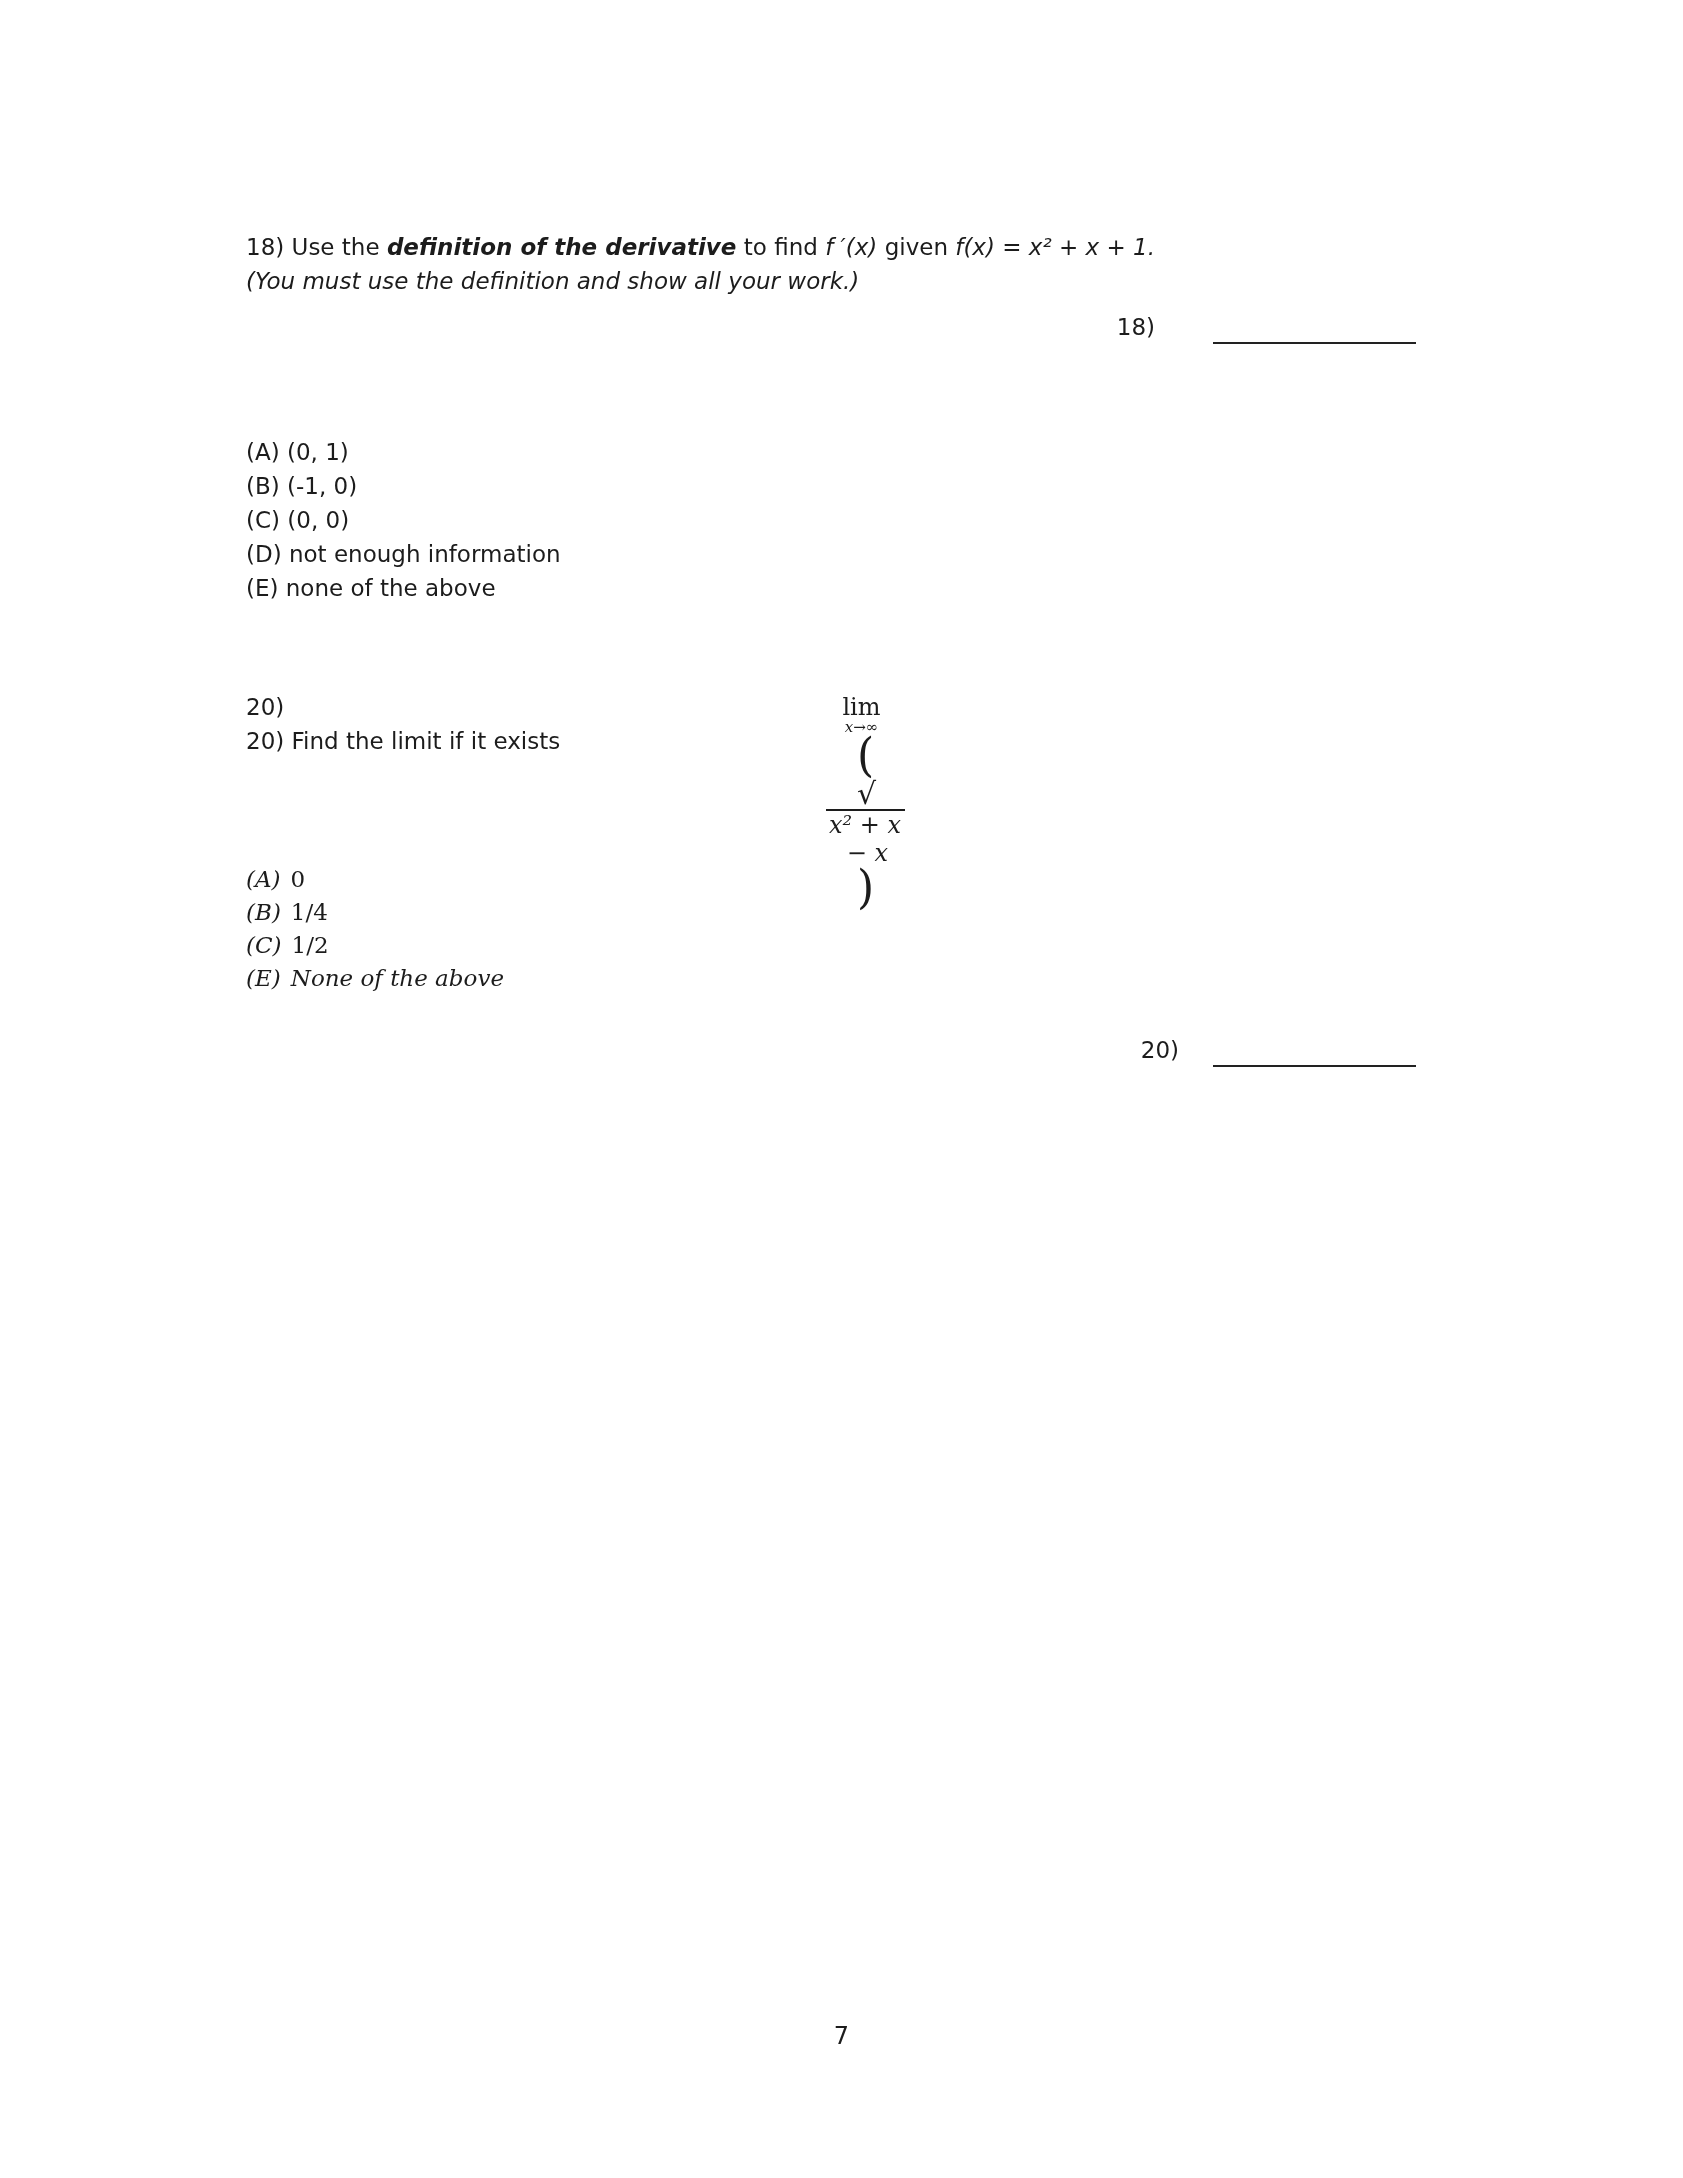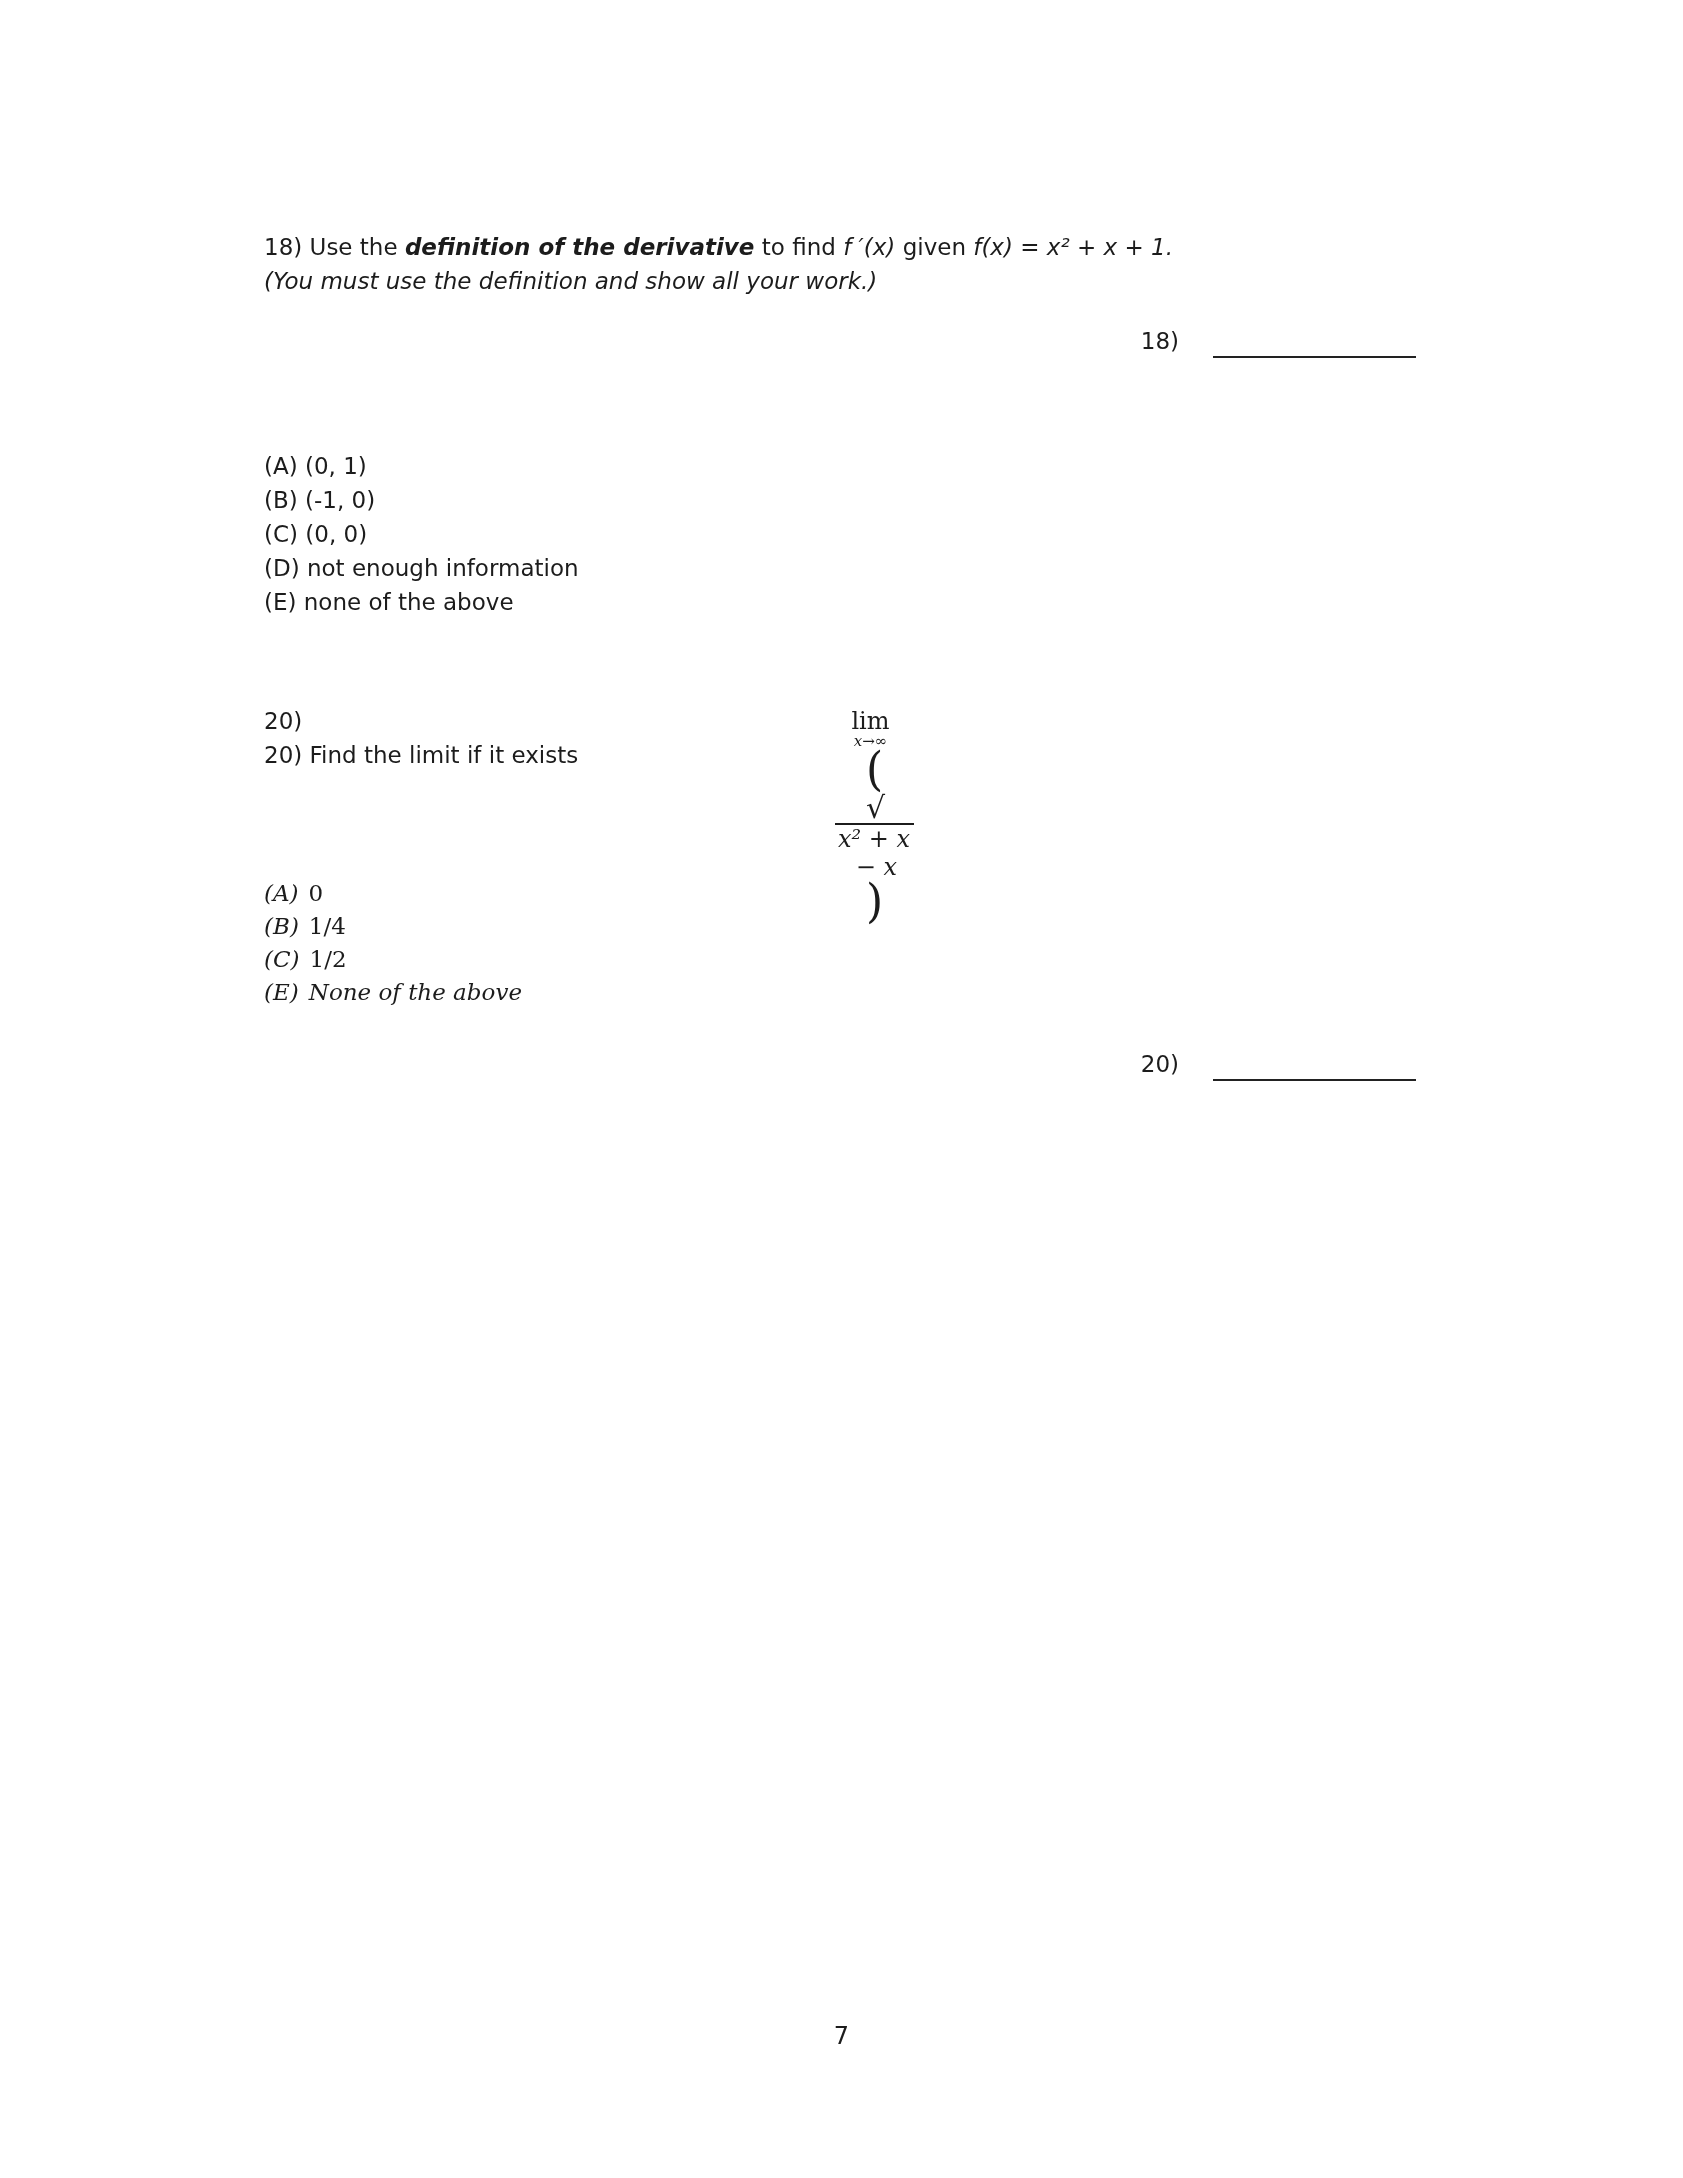--- a/index.html
+++ b/index.html
@@ -12,21 +12,21 @@
     width: 1683px;
     height: 2178px;
     background: #ffffff;
     color: #1c1c1c;
     font-family: "DejaVu Sans", "Liberation Sans", sans-serif;
     font-size: 23px;
     overflow: hidden;
   }
   .content {
     position: absolute;
-    left: 264px;
+    left: 246px;
     right: 198px;
     top: 230px;
   }
   .tline {
     line-height: 34px;
     white-space: nowrap;
   }
   .i  { font-style: italic; }
   .bi { font-style: italic; font-weight: bold; }
   .answer-row {
@@ -103,21 +103,21 @@
   .pagenum {
     position: absolute;
     left: 0;
     right: 0;
     top: 2022px;
     text-align: center;
     font-size: 24px;
   }
   .sp96  { margin-top: 91px; }
   .sp36  { margin-top: 36px; }
-  .sp14  { margin-top: 24px; }
+  .sp14  { margin-top: 10px; gap: 24px; }
   .sp88  { margin-top: 85px; }
   .sp28  { margin-top: 26px; }
 </style>
 </head>
 <body>
 
 <div class="page">
   <div class="content">
 
     <div>

